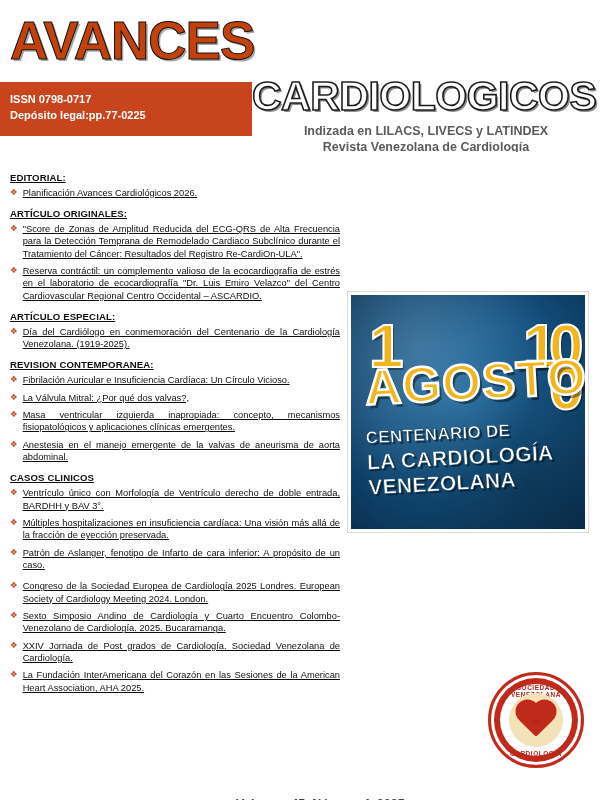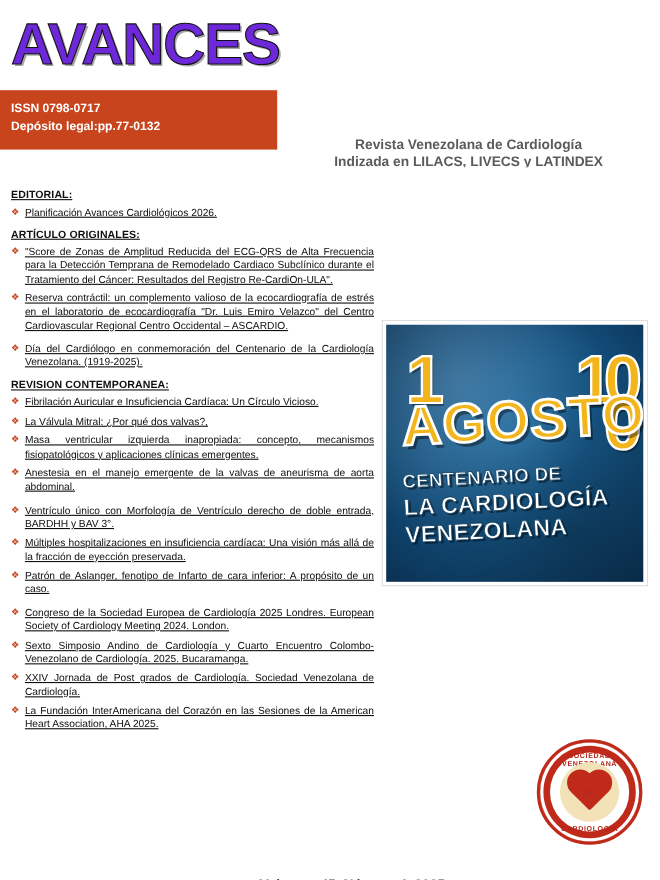--- a/index.html
+++ b/index.html
@@ -29,21 +29,21 @@
     overflow: hidden;
   }
   .avances {
     position: absolute;
     left: 10px;
     top: 14px;
     font-family: "Liberation Sans", sans-serif;
     font-weight: bold;
     font-size: 53px;
     letter-spacing: -1px;
-    color: #6d28d9;
+    color: #c2410c;
     -webkit-text-stroke: 1px #111;
     text-shadow: 2px 2px 0 rgba(0,0,0,.35);
     line-height: 1;
   }
   .cardiologicos {
     position: absolute;
     left: 252px;
     top: 76px;
     font-family: "Liberation Sans", sans-serif;
     font-weight: bold;
@@ -275,27 +275,28 @@
   }
 </style>
 </head>
 <body>
 
 <div class="cover">
 
   <div class="masthead">
     <div class="redbar"></div>
     <div class="avances">AVANCES</div>
+    <div class="cardiologicos">CARDIOLOGICOS</div>
     <div class="issn">
       <div>ISSN 0798-0717</div>
-      <div>Depósito legal:pp.77-0132</div>
+      <div>Depósito legal:pp.77-0225</div>
     </div>
     <div class="subtitle">
+      <div>Indizada en LILACS, LIVECS y LATINDEX</div>
       <div>Revista Venezolana de Cardiología</div>
-      <div>Indizada en LILACS, LIVECS y LATINDEX</div>
     </div>
   </div>
 
   <div class="content">
 
     <div class="toc" id="toc">
         <div class="sec-block">
           <div class="sec-head">EDITORIAL:</div>
           <div class="item">
             <span class="bullet">❖</span>
@@ -307,20 +308,21 @@
           <div class="item">
             <span class="bullet">❖</span>
             <span class="itext">"Score de Zonas de Amplitud Reducida del ECG-QRS de Alta Frecuencia para la Detección Temprana de Remodelado Cardiaco Subclínico durante el Tratamiento del Cáncer: Resultados del Registro Re-CardiOn-ULA".</span>
           </div>
           <div class="item">
             <span class="bullet">❖</span>
             <span class="itext">Reserva contráctil: un complemento valioso de la ecocardiografía de estrés en el laboratorio de ecocardiografía "Dr. Luis Emiro Velazco" del Centro Cardiovascular Regional Centro Occidental – ASCARDIO.</span>
           </div>
         </div>
         <div class="sec-block">
+          <div class="sec-head">ARTÍCULO ESPECIAL:</div>
           <div class="item">
             <span class="bullet">❖</span>
             <span class="itext">Día del Cardiólogo en conmemoración del Centenario de la Cardiología Venezolana.    (1919-2025).</span>
           </div>
         </div>
         <div class="sec-block">
           <div class="sec-head">REVISION CONTEMPORANEA:</div>
           <div class="item">
             <span class="bullet">❖</span>
             <span class="itext">Fibrilación Auricular e Insuficiencia Cardíaca: Un Círculo Vicioso.</span>
@@ -332,20 +334,21 @@
           <div class="item">
             <span class="bullet">❖</span>
             <span class="itext">Masa ventricular izquierda inapropiada: concepto, mecanismos fisiopatológicos y aplicaciones clínicas emergentes.</span>
           </div>
           <div class="item">
             <span class="bullet">❖</span>
             <span class="itext">Anestesia en el manejo emergente de la valvas de aneurisma de aorta abdominal.</span>
           </div>
         </div>
         <div class="sec-block">
+          <div class="sec-head">CASOS CLINICOS</div>
           <div class="item">
             <span class="bullet">❖</span>
             <span class="itext">Ventrículo único con Morfología de Ventrículo derecho de doble entrada, BARDHH y BAV 3°.</span>
           </div>
           <div class="item">
             <span class="bullet">❖</span>
             <span class="itext">Múltiples hospitalizaciones en insuficiencia cardíaca: Una visión más allá de la fracción de eyección preservada.</span>
           </div>
           <div class="item">
             <span class="bullet">❖</span>

